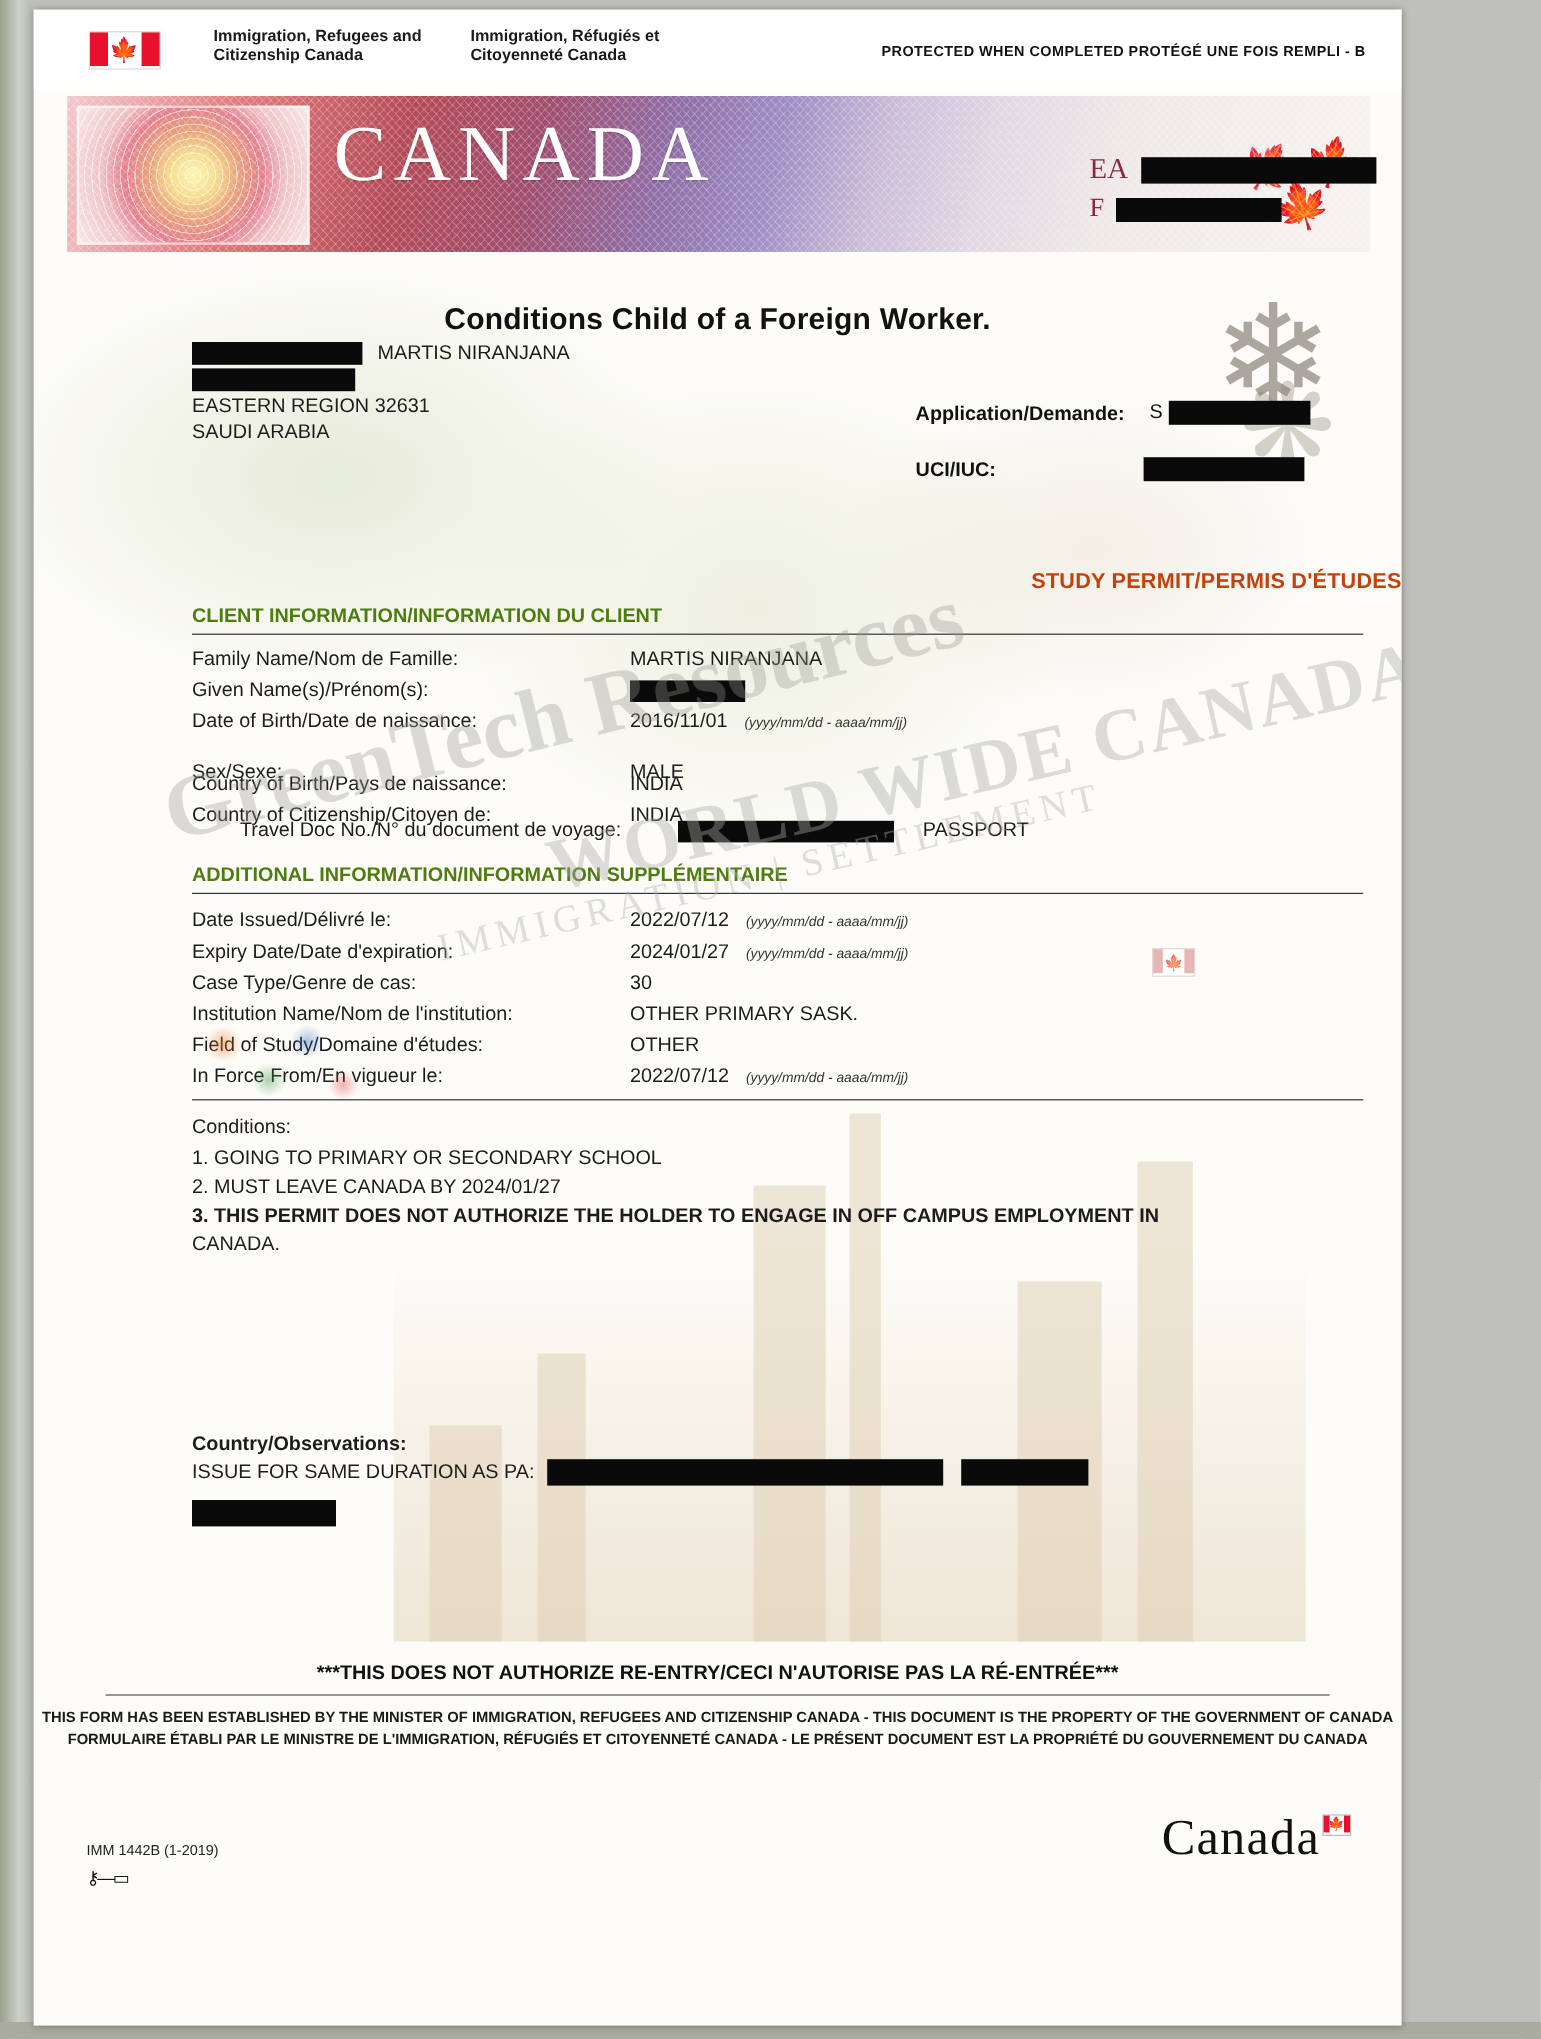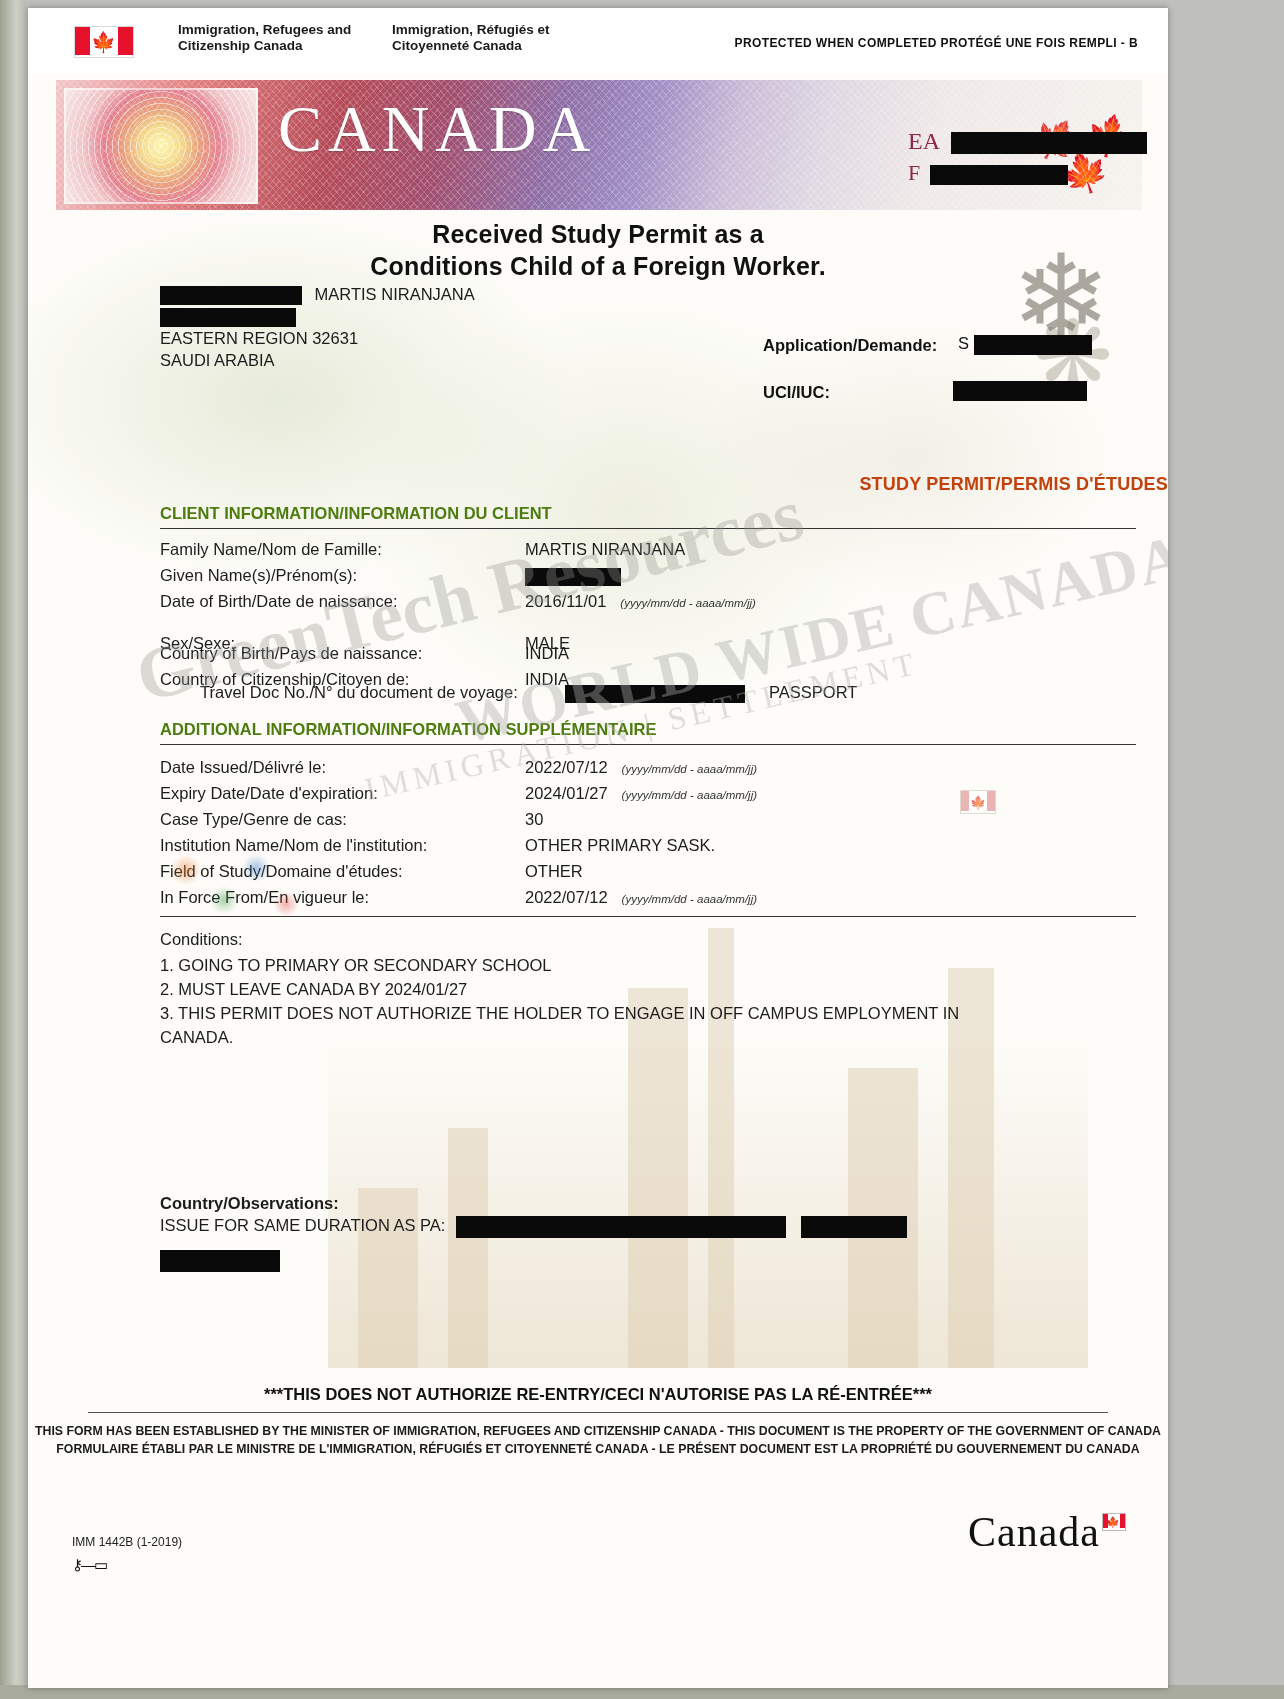--- a/index.html
+++ b/index.html
@@ -267,21 +267,20 @@
     <span class="redact" style="width:196px;height:22px;margin-left:6px;"></span>
   </div>
   <div class="f-line">
     <span>F</span>
     <span class="redact" style="width:138px;height:20px;margin-left:4px;"></span>
   </div>
 
   <div class="snowflake">❄</div>
   <div class="snowflake2">❋</div>
 
-  <div class="title1">Received Study Permit as a</div>
   <div class="title2">Conditions Child of a Foreign Worker.</div>
 
   <div class="addr">
     <div class="row">
       <span class="redact" style="width:142px;height:19px;"></span>
       <span style="margin-left:8px;">MARTIS NIRANJANA</span>
     </div>
     <div class="row">
       <span class="redact" style="width:136px;height:19px;"></span>
     </div>
@@ -344,21 +343,21 @@
   </div>
   <div class="fieldrow" style="top:880px;">
     <span class="flabel">In Force From/En vigueur le:</span><span class="fval">2022/07/12</span><span class="fhint">(yyyy/mm/dd - aaaa/mm/jj)</span>
   </div>
 
   <div class="rule" style="top:908px;"></div>
 
   <div class="cond-title">Conditions:</div>
   <div class="cond" style="top:948px;">1. GOING TO PRIMARY OR SECONDARY SCHOOL</div>
   <div class="cond" style="top:972px;">2. MUST LEAVE CANADA BY 2024/01/27</div>
-  <div class="cond" style="top:996px;">3. THIS PERMIT DOES NOT AUTHORIZE THE HOLDER TO ENGAGE IN OFF CAMPUS EMPLOYMENT IN</div>
+  <div class="cond" style="top:996px;font-weight:bold;">3. THIS PERMIT DOES NOT AUTHORIZE THE HOLDER TO ENGAGE IN OFF CAMPUS EMPLOYMENT IN</div>
   <div class="cond" style="top:1020px;">CANADA.</div>
 
   <div class="remarks-title">Country/Observations:</div>
   <div class="remarks-line">
     <span>ISSUE FOR SAME DURATION AS PA:</span>
     <span class="redact" style="width:330px;height:22px;margin-left:6px;"></span>
     <span class="redact" style="width:106px;height:22px;margin-left:10px;"></span>
   </div>
   <div style="position:absolute;left:132px;top:1242px;">
     <span class="redact" style="width:120px;height:22px;"></span>

